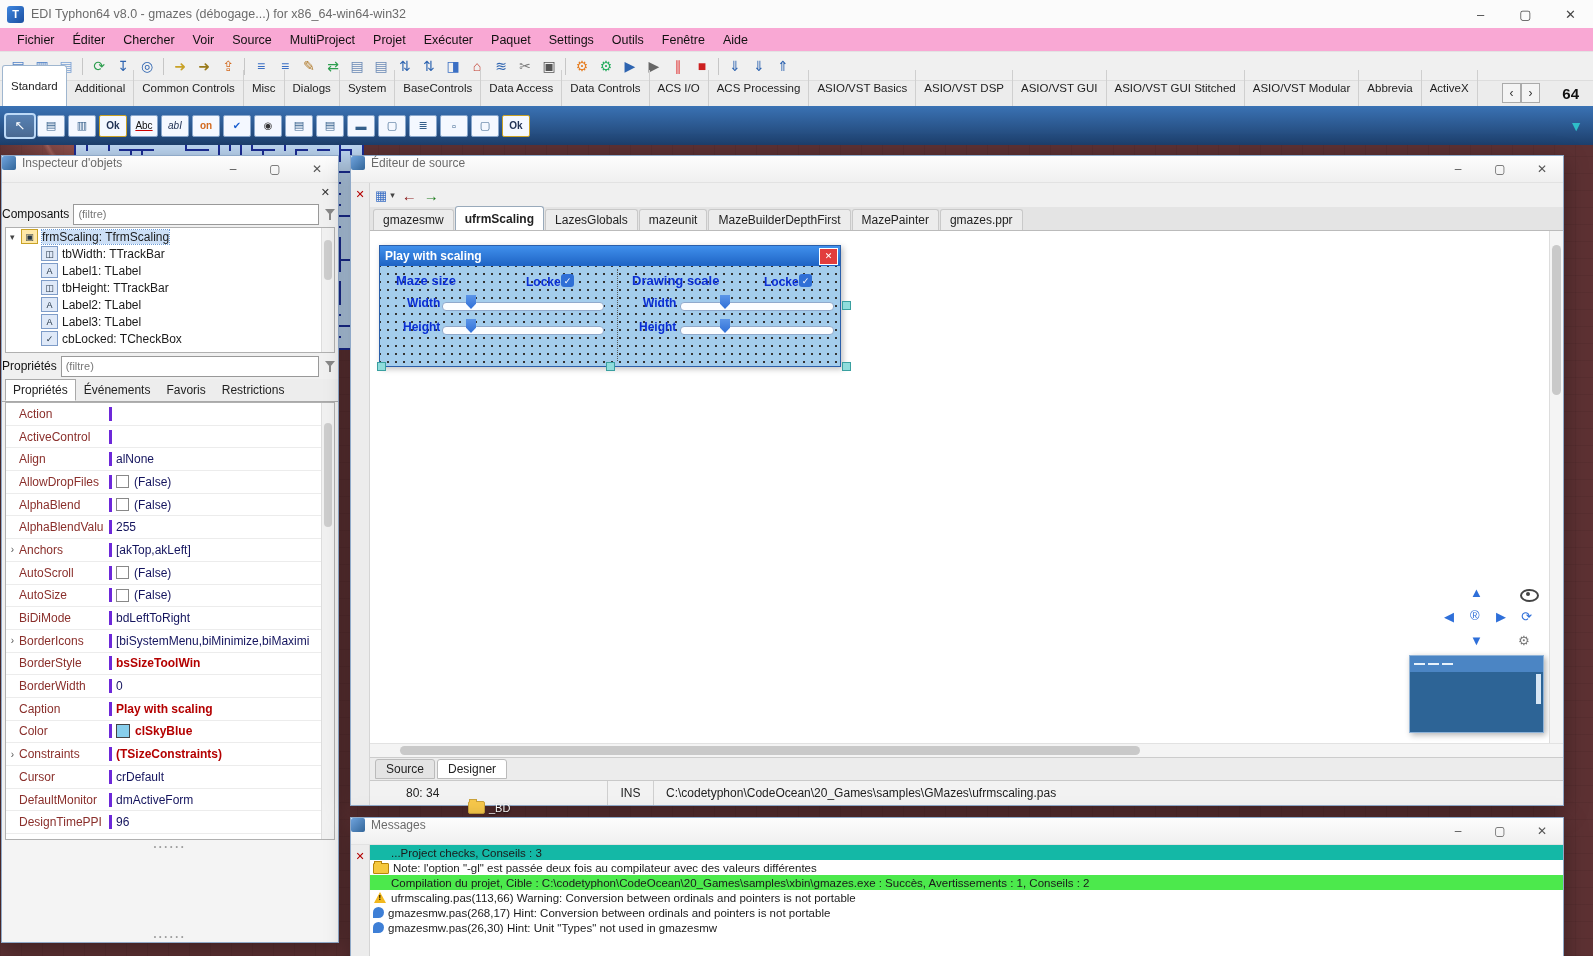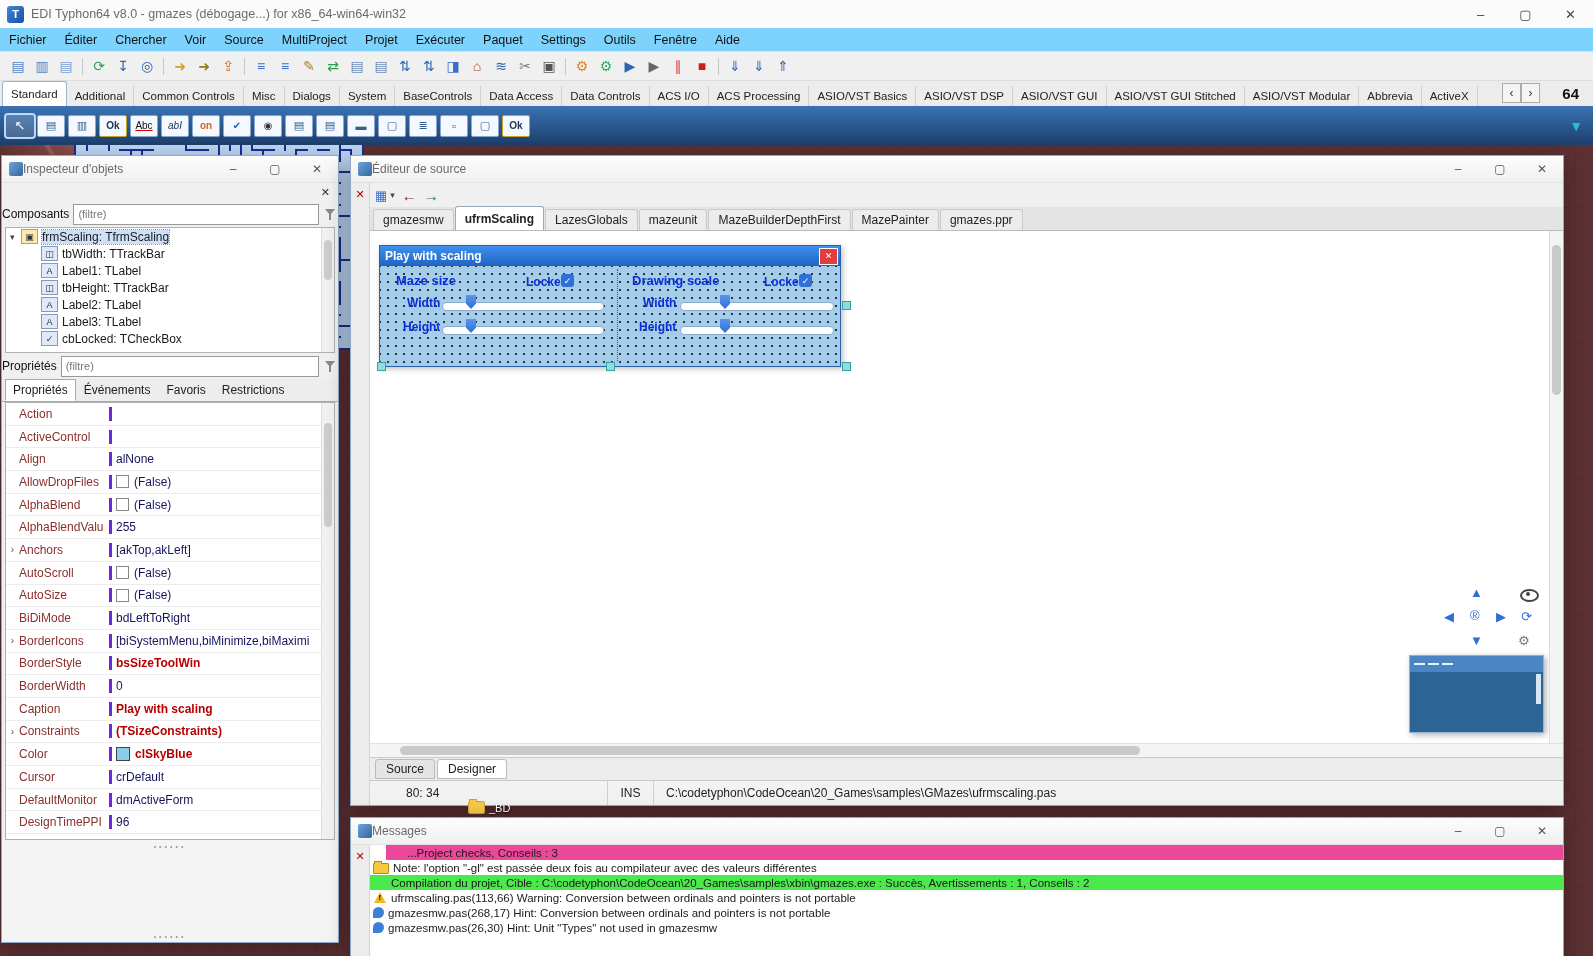--- a/index.html
+++ b/index.html
@@ -7,38 +7,38 @@
     width:1593px;height:956px;overflow:hidden;position:relative;
     font-family:"Liberation Sans","DejaVu Sans",sans-serif;font-size:12px;color:#1a1a1a;
     background:
       radial-gradient(700px 500px at 12% 95%, #8fd0f7 0%, rgba(143,208,247,0) 60%),
       radial-gradient(900px 700px at 85% 10%, #4aa3e8 0%, rgba(74,163,232,0) 55%),
       radial-gradient(1200px 900px at 50% 120%, #0d4f96 0%, rgba(13,79,150,0) 70%),
       linear-gradient(120deg,#1466b8 0%, #2f86d6 45%, #155d9f 100%);
   }
   
   .win{position:absolute;background:#f0f0f0;border:1px solid #8fa9c8;box-shadow:0 6px 22px rgba(0,0,0,.35);}
-  .tbar{height:26px;display:flex;align-items:center;padding-left:7px;background:linear-gradient(#fdfdfd,#f0f0f0);border-bottom:1px solid #e2e2e2;color:#6b6b6b;font-size:12px;flex:none;}
+  .tbar{height:26px;display:flex;gap:6px;background:linear-gradient(#fdfdfd,#f0f0f0);border-bottom:1px solid #e2e2e2;color:#6b6b6b;font-size:12px;flex:none;}
   .w-ico{width:14px;height:14px;border-radius:2px;background:linear-gradient(135deg,#6fa3dd,#336699);flex:none;}
   .wbtns{margin-left:auto;display:flex;height:100%;}
   .wbtn{width:42px;display:flex;align-items:center;justify-content:center;color:#555;font-size:12px;}
   
   #topbar{position:absolute;left:0;top:0;width:1593px;height:143px;background:#f4f4f4;border-bottom:1px solid #a8a8a8;z-index:2;}
   .title-row{height:28px;display:flex;align-items:center;gap:7px;padding-left:7px;background:#fbfbfb;}
   .app-ico{width:17px;height:17px;border-radius:3px;background:linear-gradient(135deg,#3f87e0,#1b4fa0);color:#fff;font-size:11px;font-weight:bold;display:flex;align-items:center;justify-content:center;}
   .title-text{color:#6b6b6b;font-size:12.5px;}
   .title-row .wbtn{width:45px;color:#444;font-size:13px;}
-  .menu-row{height:23px;display:flex;align-items:center;background:#7dd3fc;}
+  .menu-row{height:23px;display:flex;align-items:center;padding-left:8px;background:#f9a8d4;}
   .menu-item{padding:0 9px;font-size:12.5px;color:#111;}
   .tb-row{height:28px;display:flex;align-items:center;padding-left:6px;background:#f0f0f0;border-top:1px solid #e3e3e3;}
   .tbi{width:24px;height:23px;display:flex;align-items:center;justify-content:center;font-size:14px;}
   .tbi.sep{width:0;border-left:1px solid #c6c6c6;height:17px;margin:0 4px;}
   .ptab-row{height:25px;display:flex;align-items:flex-end;background:#ececec;position:relative;padding-left:2px;border-top:1px solid #ddd;}
   .ptabs{display:flex;align-items:flex-end;max-width:1480px;overflow:hidden;}
-  .ptab{height:20px;display:flex;align-items:center;padding:0 8px;font-size:11.5px;color:#222;border-right:1px solid #cfcfcf;white-space:nowrap;}
+  .ptab{height:20px;display:flex;align-items:center;padding:8px 8px;font-size:11.5px;color:#222;border-right:1px solid #cfcfcf;white-space:nowrap;}
   .ptab.active{background:#fff;border:1px solid #9fb6cf;border-bottom:none;height:24px;border-radius:3px 3px 0 0;}
   .pnavb{position:absolute;bottom:3px;width:17px;height:18px;border:1px solid #aaa;background:#f4f4f4;display:flex;align-items:center;justify-content:center;font-size:12px;color:#333;}
   .pbadge{position:absolute;right:14px;bottom:4px;font-size:15px;font-weight:bold;color:#111;}
   .cstrip{height:39px;display:flex;align-items:center;gap:3px;padding-left:6px;background:linear-gradient(#3a72b4,#1d3f6c);position:relative;}
   .cicons{display:flex;align-items:center;gap:3px;}
   .csi{min-width:22px;height:20px;padding:0 2px;background:#f4f8ff;border:1px solid #89a7cc;border-radius:2px;display:flex;align-items:center;justify-content:center;font-size:10px;color:#223355;}
   .csi.cur{background:rgba(255,255,255,.18);border-color:transparent;color:#fff;font-size:13px;}
   .csi.sel{outline:2px solid #bcd9f7;}
   .csi.btnc{font-weight:bold;border-color:#c9a227;}
   .csi.lblc{color:#111;text-decoration:underline;text-decoration-color:#c00;}
@@ -151,21 +151,21 @@
       repeating-linear-gradient(0deg, rgba(0,0,0,.06) 0 1px, transparent 1px 17px),
       repeating-linear-gradient(90deg, rgba(0,0,0,.06) 0 1px, transparent 1px 21px),
       #5d3133;}
   .mazebox{position:absolute;left:74px;top:78px;width:286px;height:220px;border:2px solid #1b2d96;background:#bdd7f3;}
   .mazebox svg{display:block;}
   
   .messages{left:350px;top:817px;width:1212px;height:160px;display:flex;flex-direction:column;z-index:5;}
   .mbody{flex:1;display:flex;min-height:0;background:#fff;}
   .mlines{flex:1;display:flex;flex-direction:column;min-width:0;overflow:hidden;}
   .mline{height:15px;display:flex;align-items:center;font-size:11.5px;white-space:nowrap;overflow:hidden;flex:none;background:#fff;}
-  .mline.yellow{background:#ec4899;margin-left:16px;}
+  .mline.yellow{background:#14b8a6;}
   .mline.green{background:#4ce94c;}
   .mic{width:14px;height:12px;margin:0 4px 0 3px;position:relative;flex:none;}
   .mic.folder{background:#f6c83d;border:1px solid #b8860b;border-radius:1px;height:9px;margin-top:2px;}
   .mic.folder::before{content:"";position:absolute;left:0;top:-3px;width:6px;height:2px;background:#f6c83d;border:1px solid #b8860b;border-bottom:none;}
   .mic.warn::before{content:"";position:absolute;left:1px;top:0;border-left:6px solid transparent;border-right:6px solid transparent;border-bottom:11px solid #f2b81e;}
   .mic.warn::after{content:"!";position:absolute;left:5.5px;top:1px;font-size:8px;font-weight:bold;color:#000;}
   .mic.hint{background:#3e7fd6;border-radius:50% 50% 50% 0;width:11px;height:11px;}
   .mic.hint::after{content:"";position:abs;}
   
   .dicon{position:absolute;left:468px;top:801px;display:flex;align-items:center;gap:4px;z-index:4;}
@@ -495,36 +495,36 @@
       <div class="prow red">
         <span class="gut"></span>
         <span class="pname">Caption</span>
         <span class="pval">
 
           <span class="vtext">Play with scaling</span>
         </span>
       </div>
 
 
-      <div class="prow red exp">
-        <span class="gut"></span>
-        <span class="pname">Constraints</span>
-        <span class="pval">
-
-          <span class="vtext">(TSizeConstraints)</span>
-        </span>
-      </div>
-
       <div class="prow red sw" style="--sw: #87ceeb;">
         <span class="gut"></span>
         <span class="pname">Color</span>
         <span class="pval">
 
           <span class="swbox"></span>
           <span class="vtext">clSkyBlue</span>
+        </span>
+      </div>
+
+      <div class="prow red exp">
+        <span class="gut"></span>
+        <span class="pname">Constraints</span>
+        <span class="pval">
+
+          <span class="vtext">(TSizeConstraints)</span>
         </span>
       </div>
 
       <div class="prow">
         <span class="gut"></span>
         <span class="pname">Cursor</span>
         <span class="pval">
 
           <span class="vtext">crDefault</span>
         </span>

